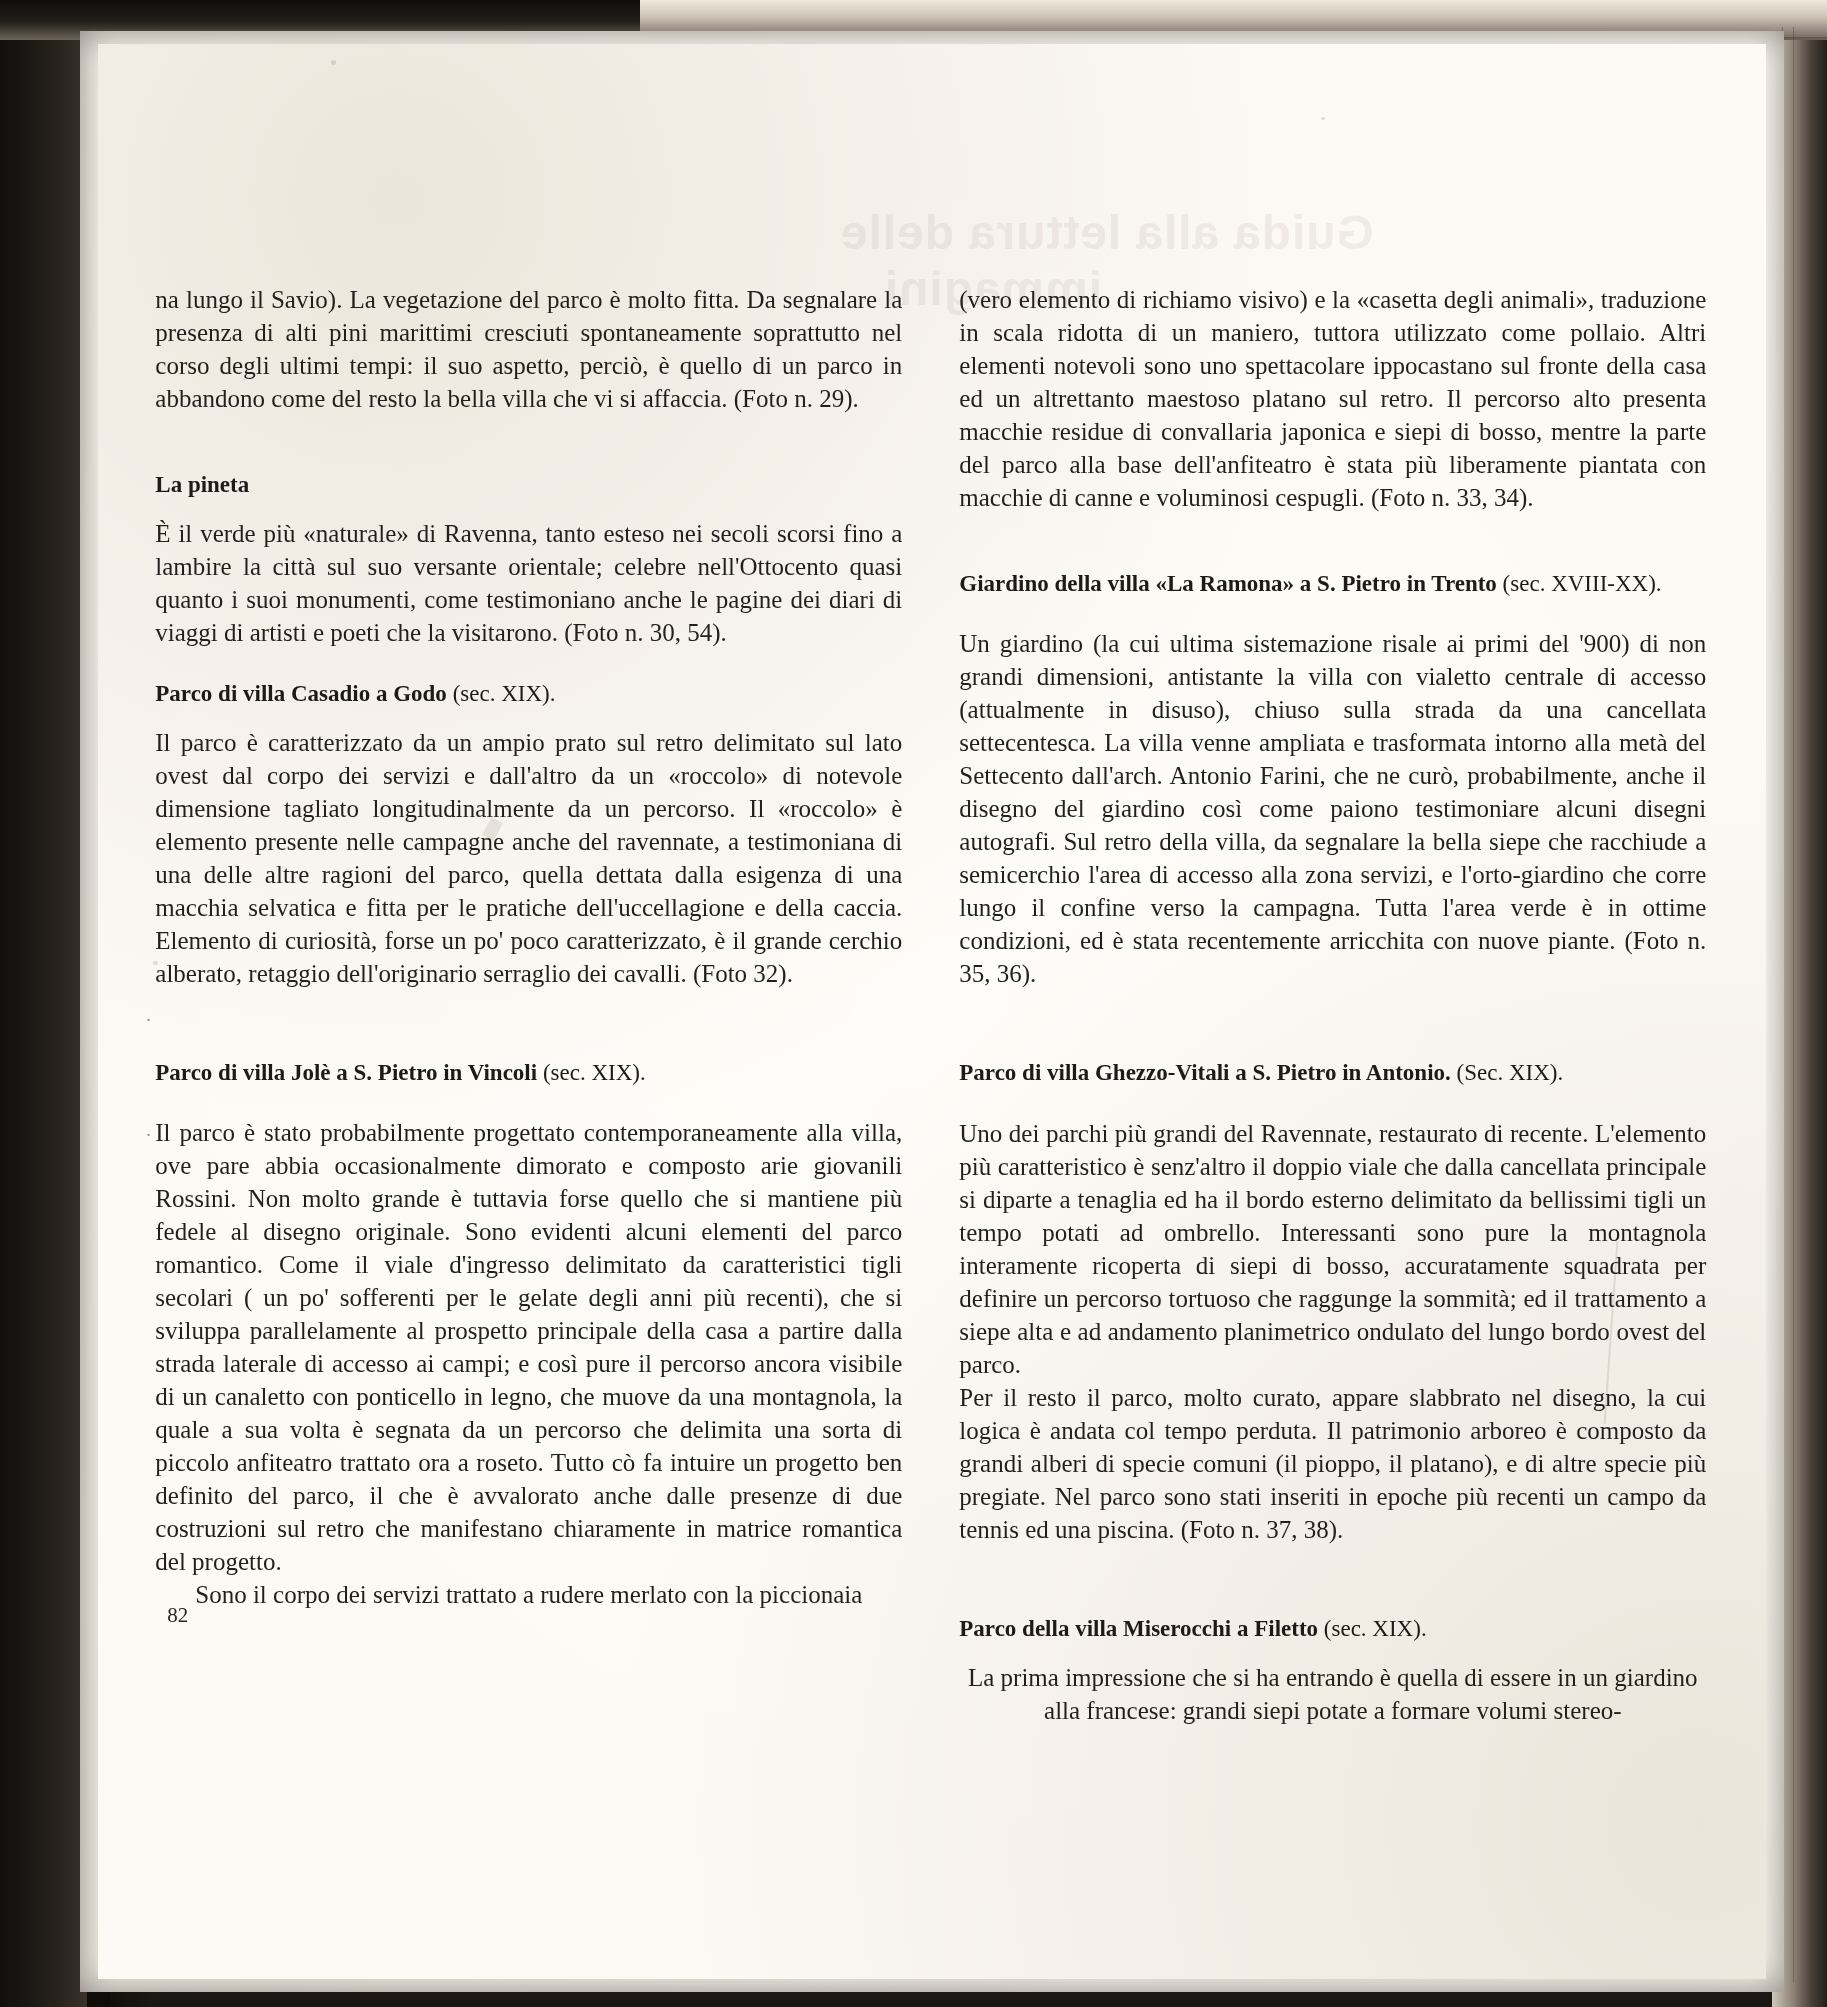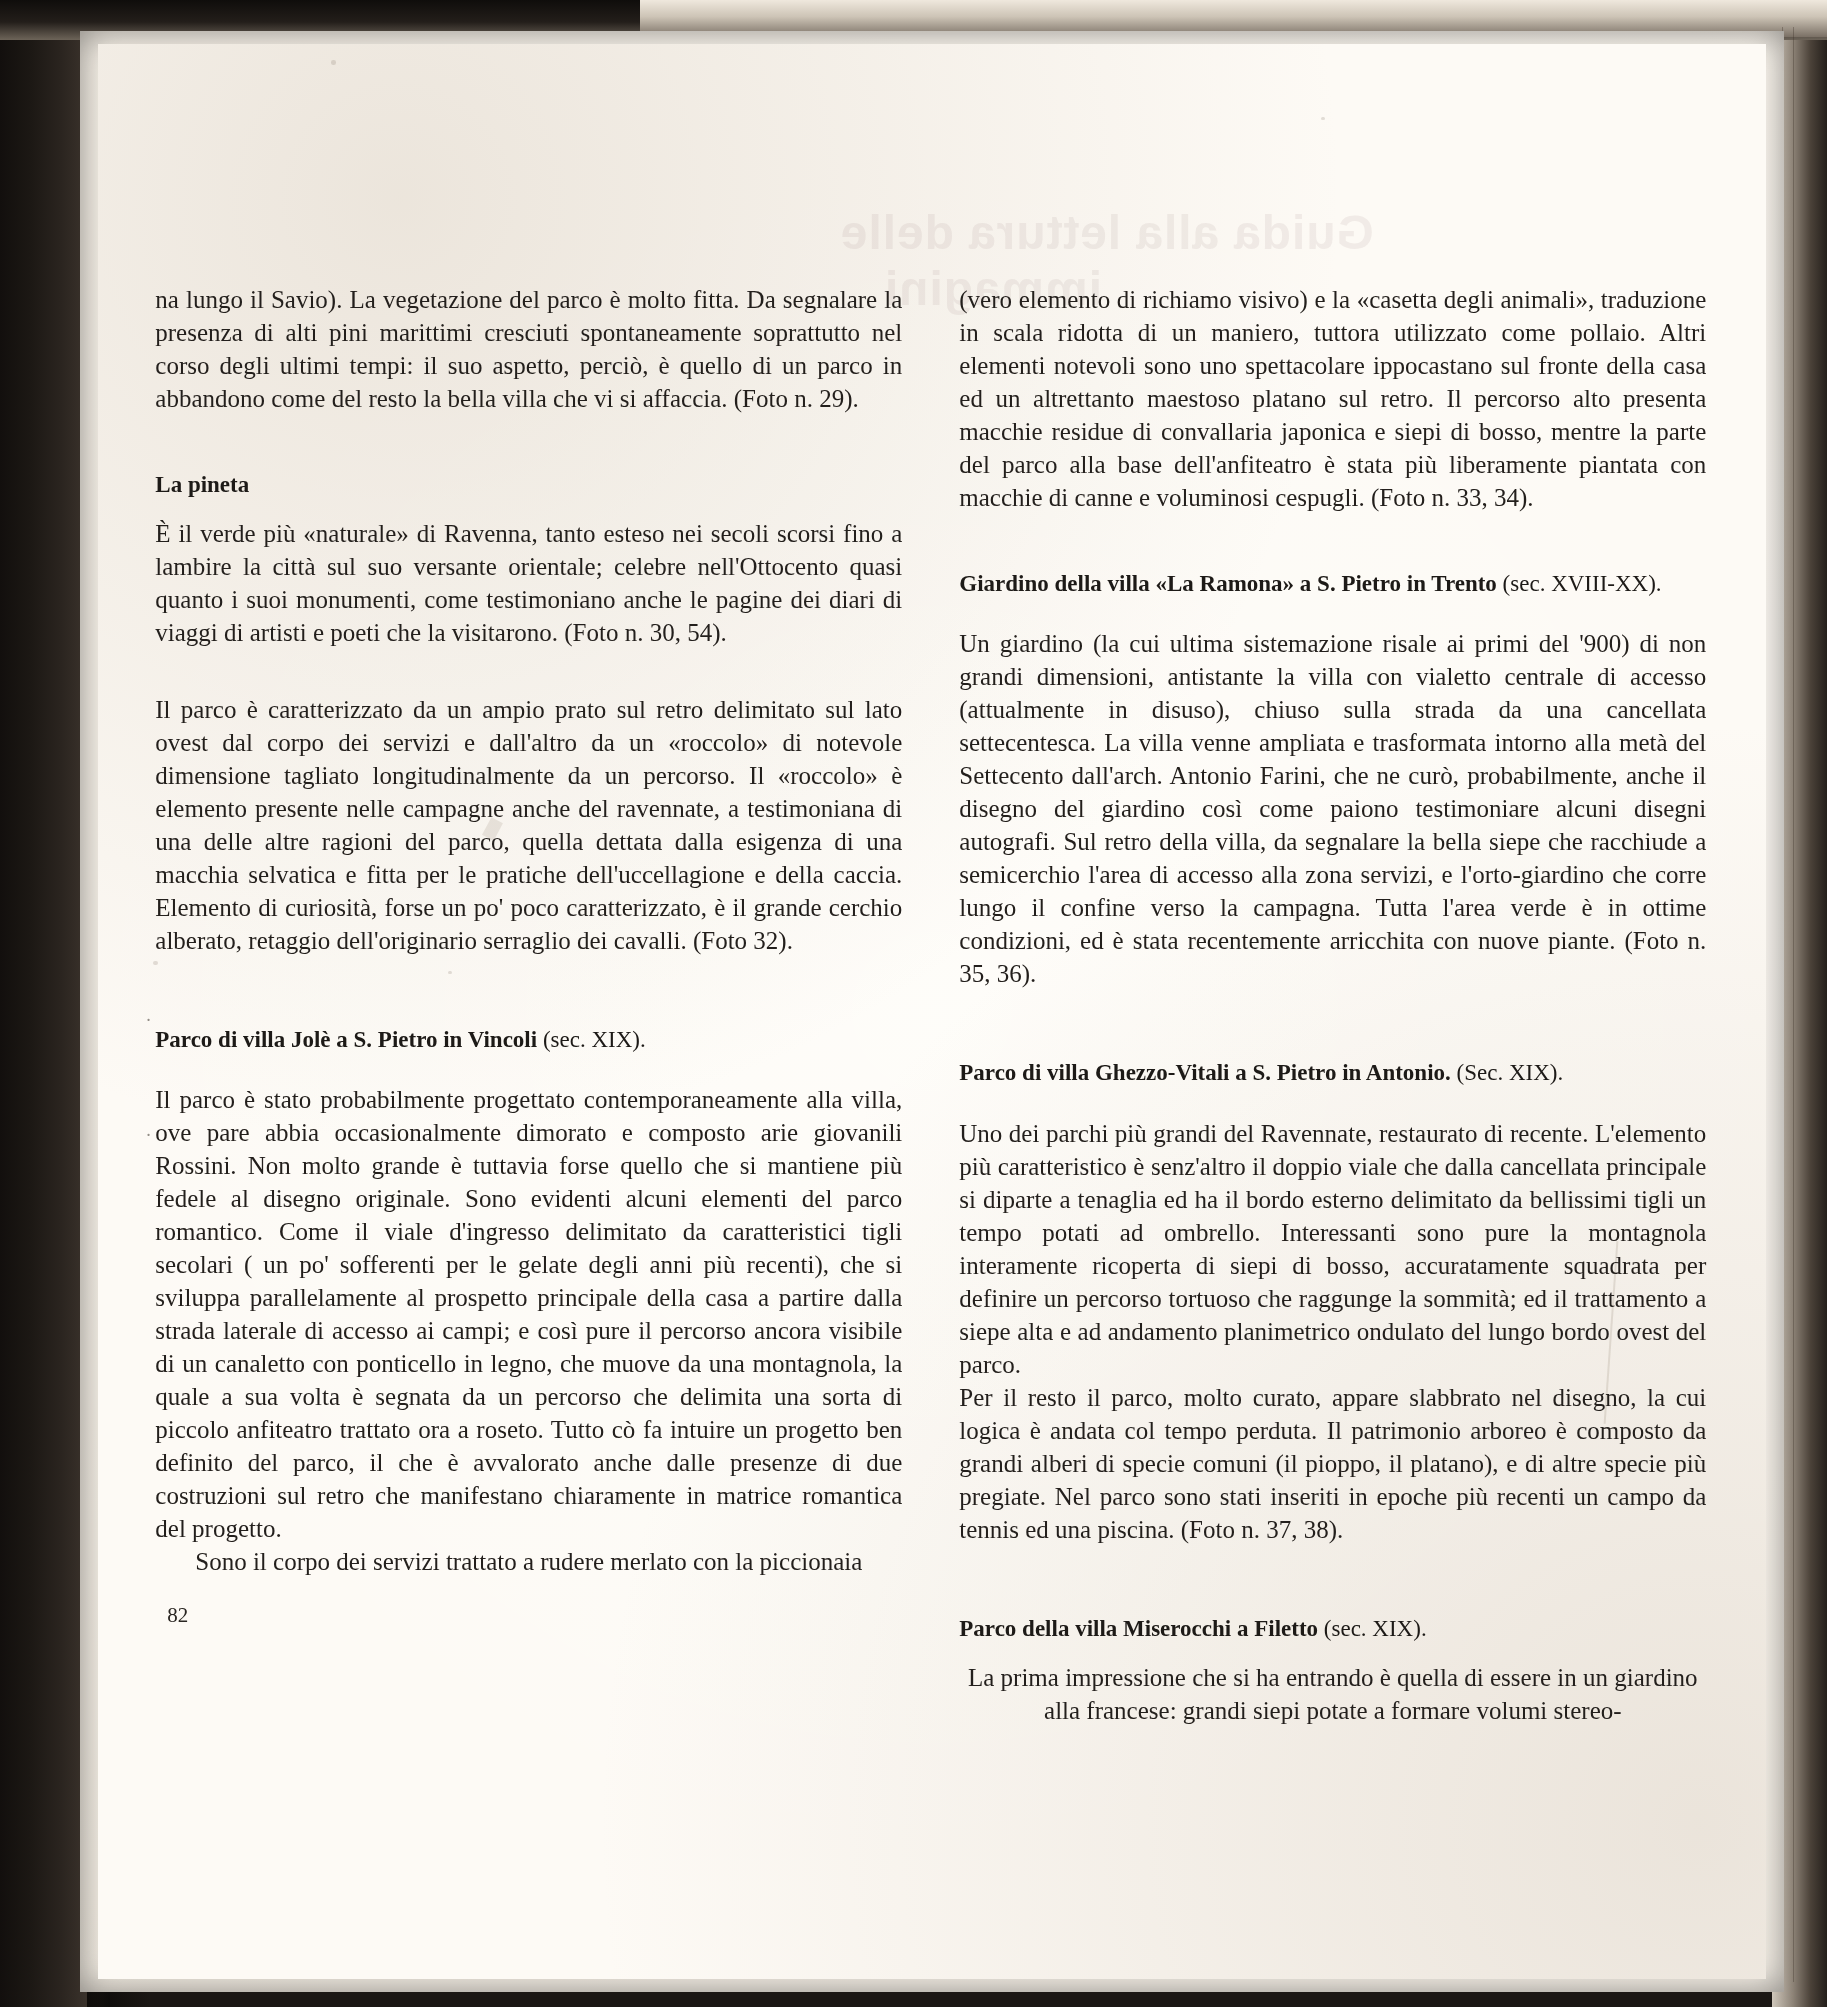--- a/index.html
+++ b/index.html
@@ -222,20 +222,24 @@
           <div class="sp-l"></div>
 
           <h3 class="heading">
             <span>La pineta</span>
           </h3>
           <div class="sp-xs"></div>
           <p class="body">È il verde più «naturale» di Ravenna, tanto esteso nei secoli scorsi fino a lambire la città sul suo versante orientale; celebre nell'Ottocento quasi quanto i suoi monumenti, come testimoniano anche le pagine dei diari di viaggi di artisti e poeti che la visitarono. (Foto n. 30, 54).</p>
 
           <div class="sp-s"></div>
 
+          <h3 class="heading">
+            <span>Parco di villa Casadio a Godo</span>
+            <span class="light"> (sec. XIX).</span>
+          </h3>
           <div class="sp-xs"></div>
           <p class="body">Il parco è caratterizzato da un ampio prato sul retro delimitato sul lato ovest dal corpo dei servizi e dall'altro da un «roccolo» di notevole dimensione tagliato longitudinalmente da un percorso. Il «roccolo» è elemento presente nelle campagne anche del ravennate, a testimoniana di una delle altre ragioni del parco, quella dettata dalla esigenza di una macchia selvatica e fitta per le pratiche dell'uccellagione e della caccia. Elemento di curiosità, forse un po' poco caratterizzato, è il grande cerchio alberato, retaggio dell'originario serraglio dei cavalli. (Foto 32).</p>
 
           <div class="sp-xl"></div>
 
           <h3 class="heading">
             <span>Parco di villa Jolè a S. Pietro in Vincoli</span>
             <span class="light"> (sec. XIX).</span>
           </h3>
           <div class="sp-s"></div>

